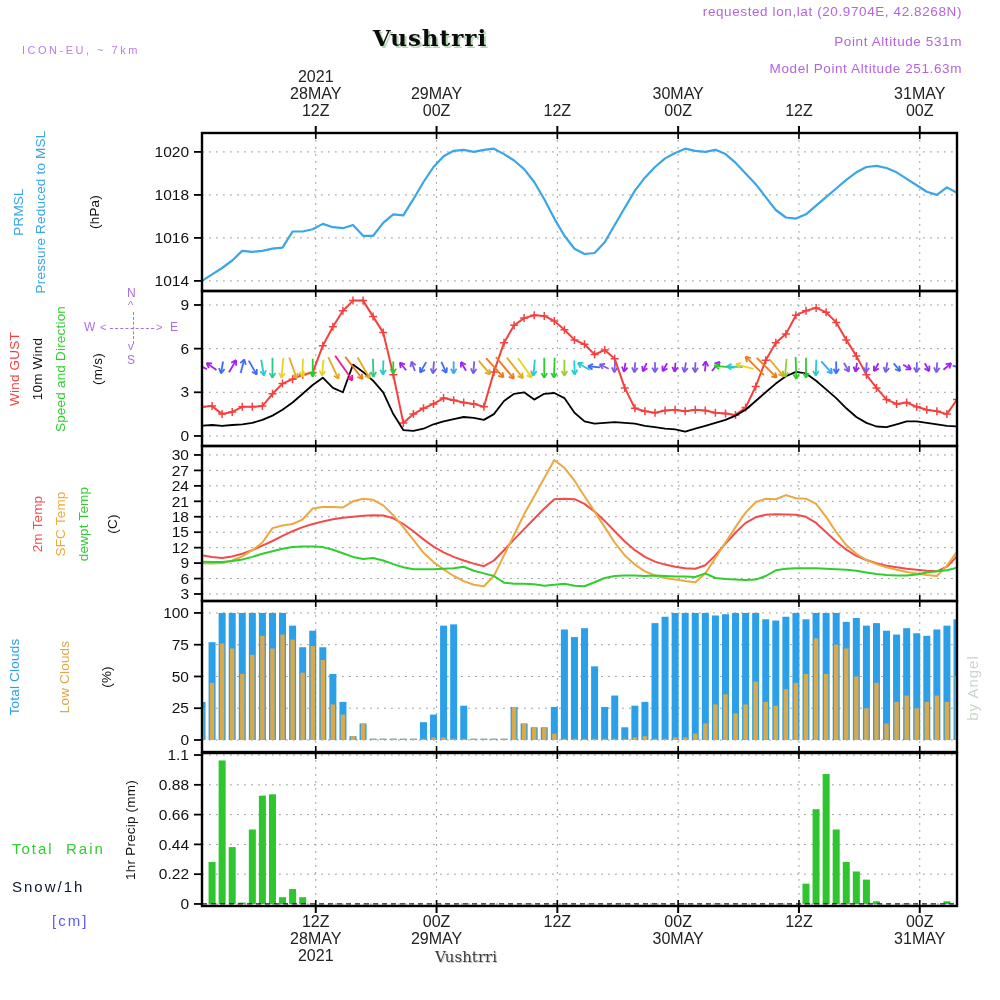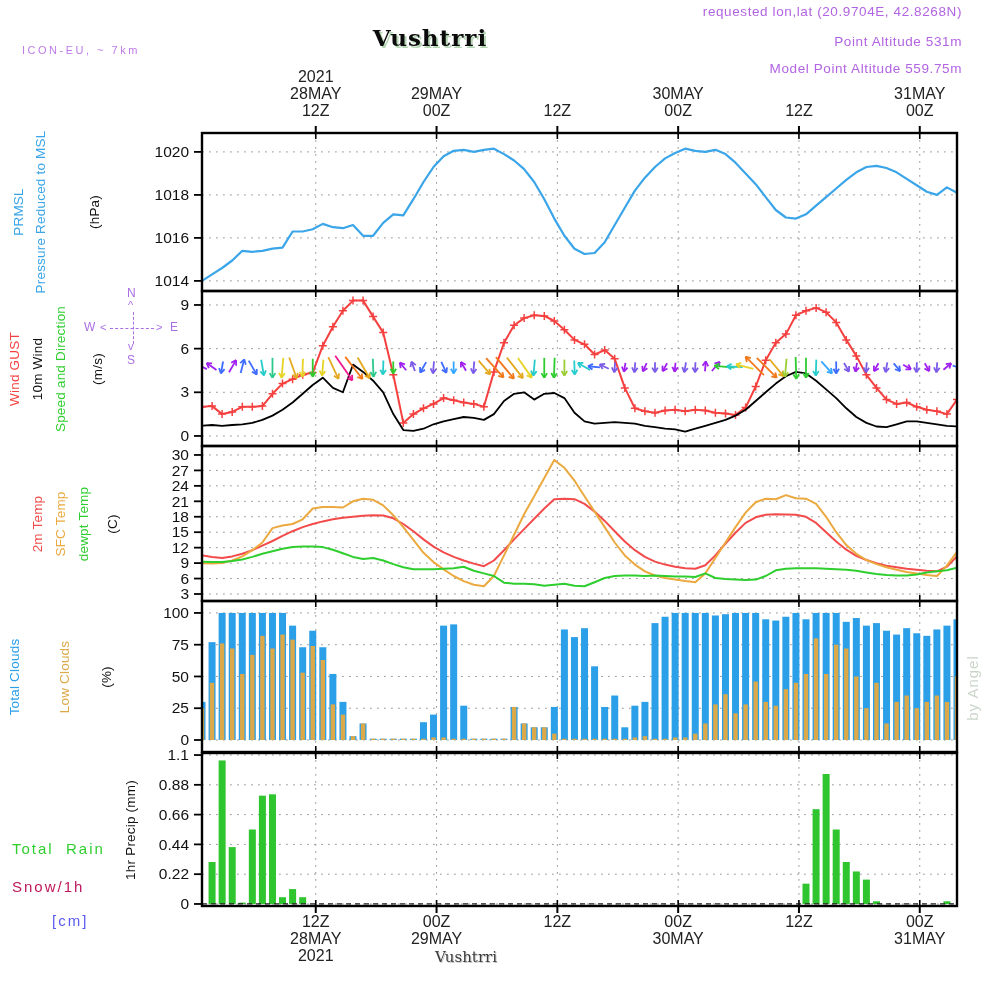--- a/index.html
+++ b/index.html
@@ -29,21 +29,21 @@
 </head>
 <body>
 
 <div id="stage">
 
   <div class="station">Vushtrri</div>
   <div class="model">ICON-EU, ~ 7km</div>
 
   <div class="meta" style="top:4px;">requested lon,lat (20.9704E, 42.8268N)</div>
   <div class="meta" style="top:34px;">Point Altitude 531m</div>
-  <div class="meta" style="top:61px;">Model Point Altitude 559.75m</div>
+  <div class="meta" style="top:61px;">Model Point Altitude 251.63m</div>
 
   <svg id="plot" width="1000" height="1000">
       <g>
         <line x1="202" x2="957" y1="280.89659863945525" y2="280.89659863945525" stroke="#9a9a9a" stroke-width="1" stroke-dasharray="1.8 5.2"></line>
         <line x1="202" x2="957" y1="237.9034013605438" y2="237.9034013605438" stroke="#9a9a9a" stroke-width="1" stroke-dasharray="1.8 5.2"></line>
         <line x1="202" x2="957" y1="194.91020408163234" y2="194.91020408163234" stroke="#9a9a9a" stroke-width="1" stroke-dasharray="1.8 5.2"></line>
         <line x1="202" x2="957" y1="151.91700680272092" y2="151.91700680272092" stroke="#9a9a9a" stroke-width="1" stroke-dasharray="1.8 5.2"></line>
         <line x1="315.75333333333333" x2="315.75333333333333" y1="133" y2="291" stroke="#9a9a9a" stroke-width="1" stroke-dasharray="1.8 5.2"></line>
         <line x1="436.55333333333334" x2="436.55333333333334" y1="133" y2="291" stroke="#9a9a9a" stroke-width="1" stroke-dasharray="1.8 5.2"></line>
         <line x1="557.3533333333332" x2="557.3533333333332" y1="133" y2="291" stroke="#9a9a9a" stroke-width="1" stroke-dasharray="1.8 5.2"></line>
@@ -721,15 +721,15 @@
     <div class="rlabel" style="left: 97px; top: 368.5px; color: rgb(17, 17, 17);">(m/s)</div>
     <div class="rlabel" style="left: 37px; top: 523.5px; color: rgb(243, 75, 75);">2m Temp</div>
     <div class="rlabel" style="left: 60px; top: 523.5px; color: rgb(235, 169, 63);">SFC Temp</div>
     <div class="rlabel" style="left: 83px; top: 523.5px; color: rgb(47, 206, 47);">dewpt Temp</div>
     <div class="rlabel" style="left: 112px; top: 523.5px; color: rgb(17, 17, 17);">(C)</div>
     <div class="rlabel" style="left: 14px; top: 676.5px; color: rgb(43, 159, 232);">Total Clouds</div>
     <div class="rlabel" style="left: 64px; top: 676.5px; color: rgb(220, 169, 74);">Low Clouds</div>
     <div class="rlabel" style="left: 106px; top: 676.5px; color: rgb(17, 17, 17);">(%)</div>
     <div class="rlabel" style="left: 130px; top: 829.5px; color: rgb(17, 17, 17);">1hr Precip (mm)</div>
     <div class="plabel" style="left: 12px; top: 808px; color: rgb(47, 206, 47);">Total  Rain</div>
-    <div class="plabel" style="left: 12px; top: 846px; color: #be185d;">Snow/1h</div>
+    <div class="plabel" style="left: 12px; top: 846px; color: #0f172a;">Snow/1h</div>
     <div class="plabel" style="left: 52px; top: 880px; color: rgb(91, 91, 239);">[cm]</div>
   </div>
 
 </body></html>

